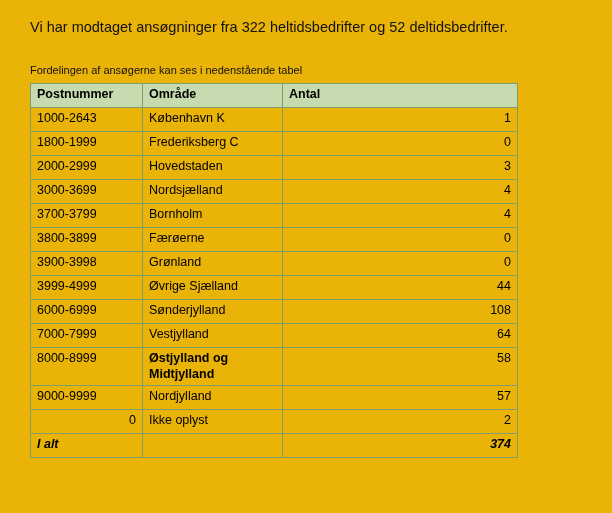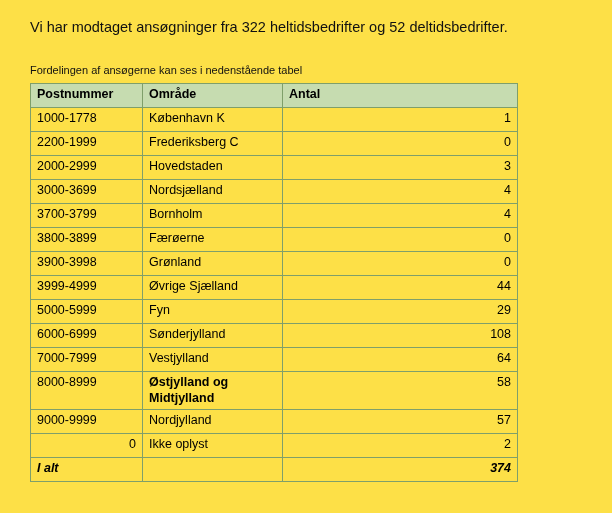--- a/index.html
+++ b/index.html
@@ -11,21 +11,21 @@
     height: 513px;
     background: #ffffff;
     font-family: "Liberation Sans", sans-serif;
     color: #000000;
     overflow: hidden;
   }
   .page {
     position: relative;
     width: 612px;
     height: 513px;
-    background: #fde047;
+    background: #eab308;
     box-sizing: border-box;
     padding: 18px 24px 0 30px;
   }
   .intro {
     font-size: 14.5px;
     line-height: 1.3;
     color: #111111;
     margin: 0 0 26px 0;
   }
   .subtitle {
@@ -97,26 +97,26 @@
     </colgroup>
     <thead>
       <tr>
         <th>Postnummer</th>
         <th>Område</th>
         <th>Antal</th>
       </tr>
     </thead>
     <tbody>
       <tr>
-        <td class="post">1000-1778</td>
+        <td class="post">1000-2643</td>
         <td>København K</td>
         <td class="num">1</td>
       </tr>
       <tr>
-        <td class="post">2200-1999</td>
+        <td class="post">1800-1999</td>
         <td>Frederiksberg C</td>
         <td class="num">0</td>
       </tr>
       <tr>
         <td class="post">2000-2999</td>
         <td>Hovedstaden</td>
         <td class="num">3</td>
       </tr>
       <tr>
         <td class="post">3000-3699</td>
@@ -135,25 +135,20 @@
       </tr>
       <tr>
         <td class="post">3900-3998</td>
         <td>Grønland</td>
         <td class="num">0</td>
       </tr>
       <tr>
         <td class="post">3999-4999</td>
         <td>Øvrige Sjælland</td>
         <td class="num">44</td>
-      </tr>
-      <tr>
-        <td class="post">5000-5999</td>
-        <td>Fyn</td>
-        <td class="num">29</td>
       </tr>
       <tr>
         <td class="post">6000-6999</td>
         <td>Sønderjylland</td>
         <td class="num">108</td>
       </tr>
       <tr>
         <td class="post">7000-7999</td>
         <td>Vestjylland</td>
         <td class="num">64</td>

